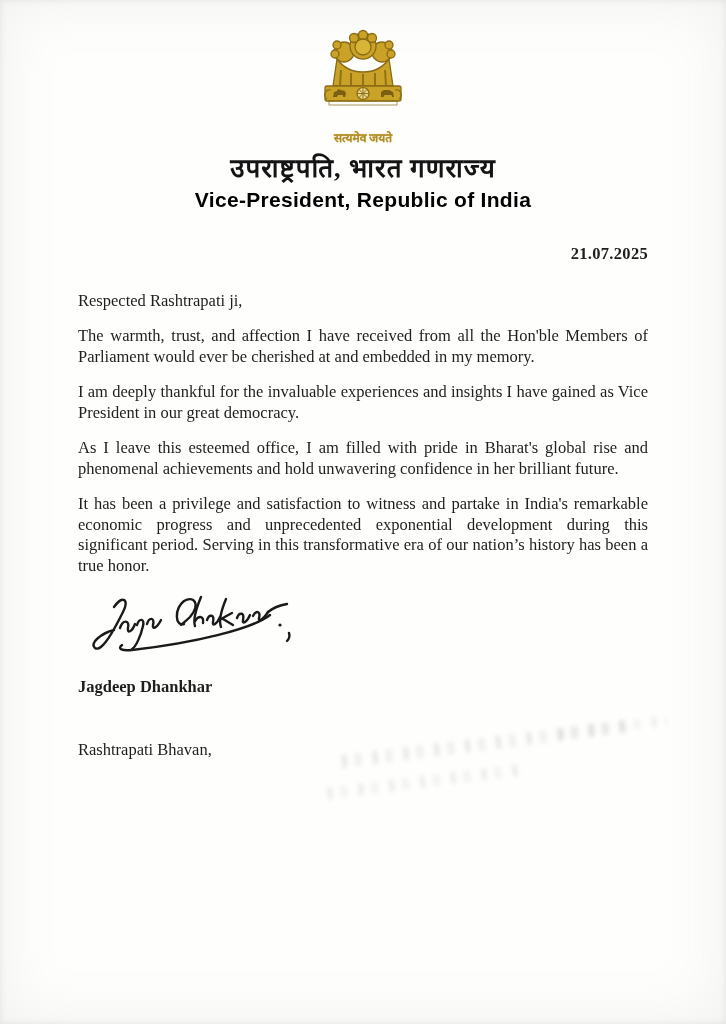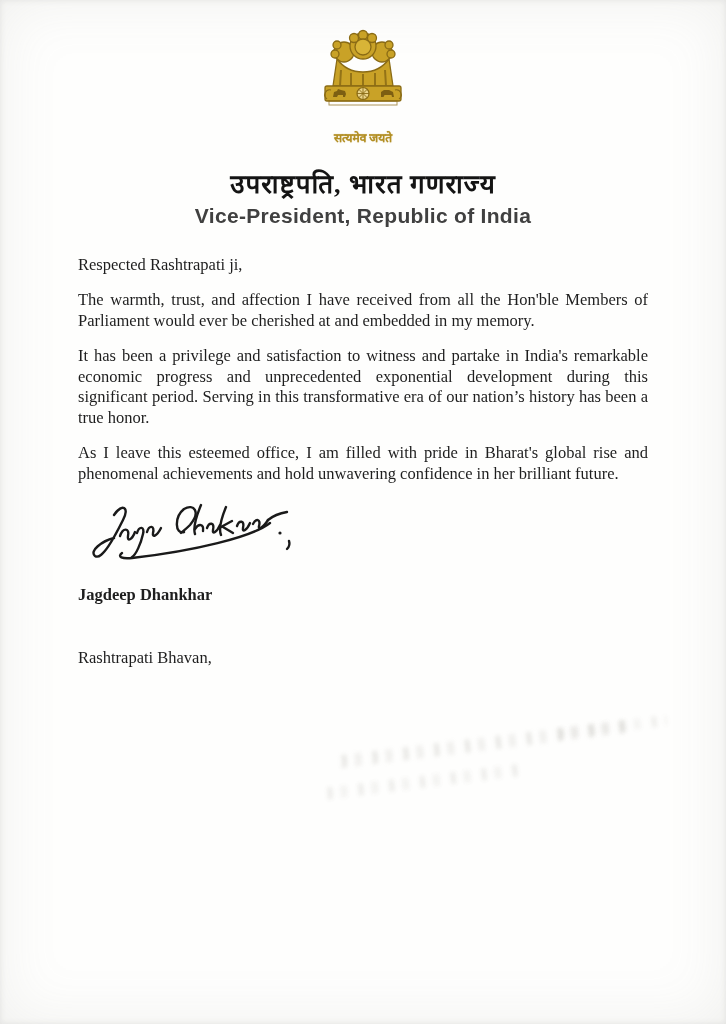--- a/index.html
+++ b/index.html
@@ -17,29 +17,29 @@
   .letterhead{ text-align:center; padding-top:26px; }
   .emblem{ display:inline-block; line-height:0; }
   .emblem svg{ display:block; margin:0 auto; }
   .emblem-motto{
     margin-top:3px; line-height:normal;
     font-family:"Liberation Serif", serif;
     font-size:12px; font-weight:700; color:#b28e22;
     text-shadow:0 0 1px rgba(178,142,34,.6);
   }
   .title-hindi{
-    margin-top:25px;
+    margin-top:9px;
     font-family:"Liberation Serif", serif;
     font-size:26px; font-weight:700; color:#141414;
     letter-spacing:1px; line-height:1.1;
   }
   .title-english{
     margin-top:3px;
     font-family:"Liberation Sans", sans-serif;
-    font-size:21px; font-weight:700; color:#404040;
+    font-size:21px; font-weight:700; color:#000000;
     letter-spacing:.3px; line-height:1.2;
   }
   
   .content{ padding:0 78px 0 78px; }
   .date-row{ text-align:right; margin-top:32px; }
   .date{ font-weight:700; font-size:16.5px; letter-spacing:.3px; }
   .body-text{ margin-top:27px; font-size:16.5px; line-height:20.5px; }
   .body-text p{ margin:15px 0 15px 0; text-align:justify; }
   p.salutation, p.closing{ text-align:left; }
   .signature{ margin:4px 0 0 6px; line-height:0; }
@@ -118,27 +118,31 @@
       </svg>
       <div class="emblem-motto">सत्यमेव जयते</div>
     </div>
 
     <div class="title-hindi">उपराष्ट्रपति, भारत गणराज्य</div>
     <div class="title-english">Vice-President, Republic of India</div>
   </header>
 
   <div class="content">
 
+    <div class="date-row">
+      <span class="date">21.07.2025</span>
+    </div>
 
     <main class="body-text">
       <p class="salutation">Respected Rashtrapati ji,</p>
 
       <p>The warmth, trust, and affection I have received from all the Hon'ble Members of Parliament would ever be cherished at and embedded in my memory.</p>
+      <p>I am deeply thankful for the invaluable experiences and insights I have gained as Vice President in our great democracy.</p>
+      <p>As I leave this esteemed office, I am filled with pride in Bharat's global rise and phenomenal achievements and hold unwavering confidence in her brilliant future.</p>
       <p>It has been a privilege and satisfaction to witness and partake in India's remarkable economic progress and unprecedented exponential development during this significant period. Serving in this transformative era of our nation’s history has been a true honor.</p>
-      <p>As I leave this esteemed office, I am filled with pride in Bharat's global rise and phenomenal achievements and hold unwavering confidence in her brilliant future.</p>
 
 
       <div class="signature">
         
         <svg width="240" height="72" viewBox="0 0 240 72" aria-hidden="true">
           <g fill="none" stroke="#1a1a1a" stroke-width="2.4" stroke-linecap="round" stroke-linejoin="round">
 
             <path d="M30,16 C38,4 46,8 39,21 C31,37 18,62 11,57 C5,52 18,42 30,39"></path>
 
             <path d="M36,37 C39,28 46,29 44,37 C43,43 48,41 51,33"></path>

